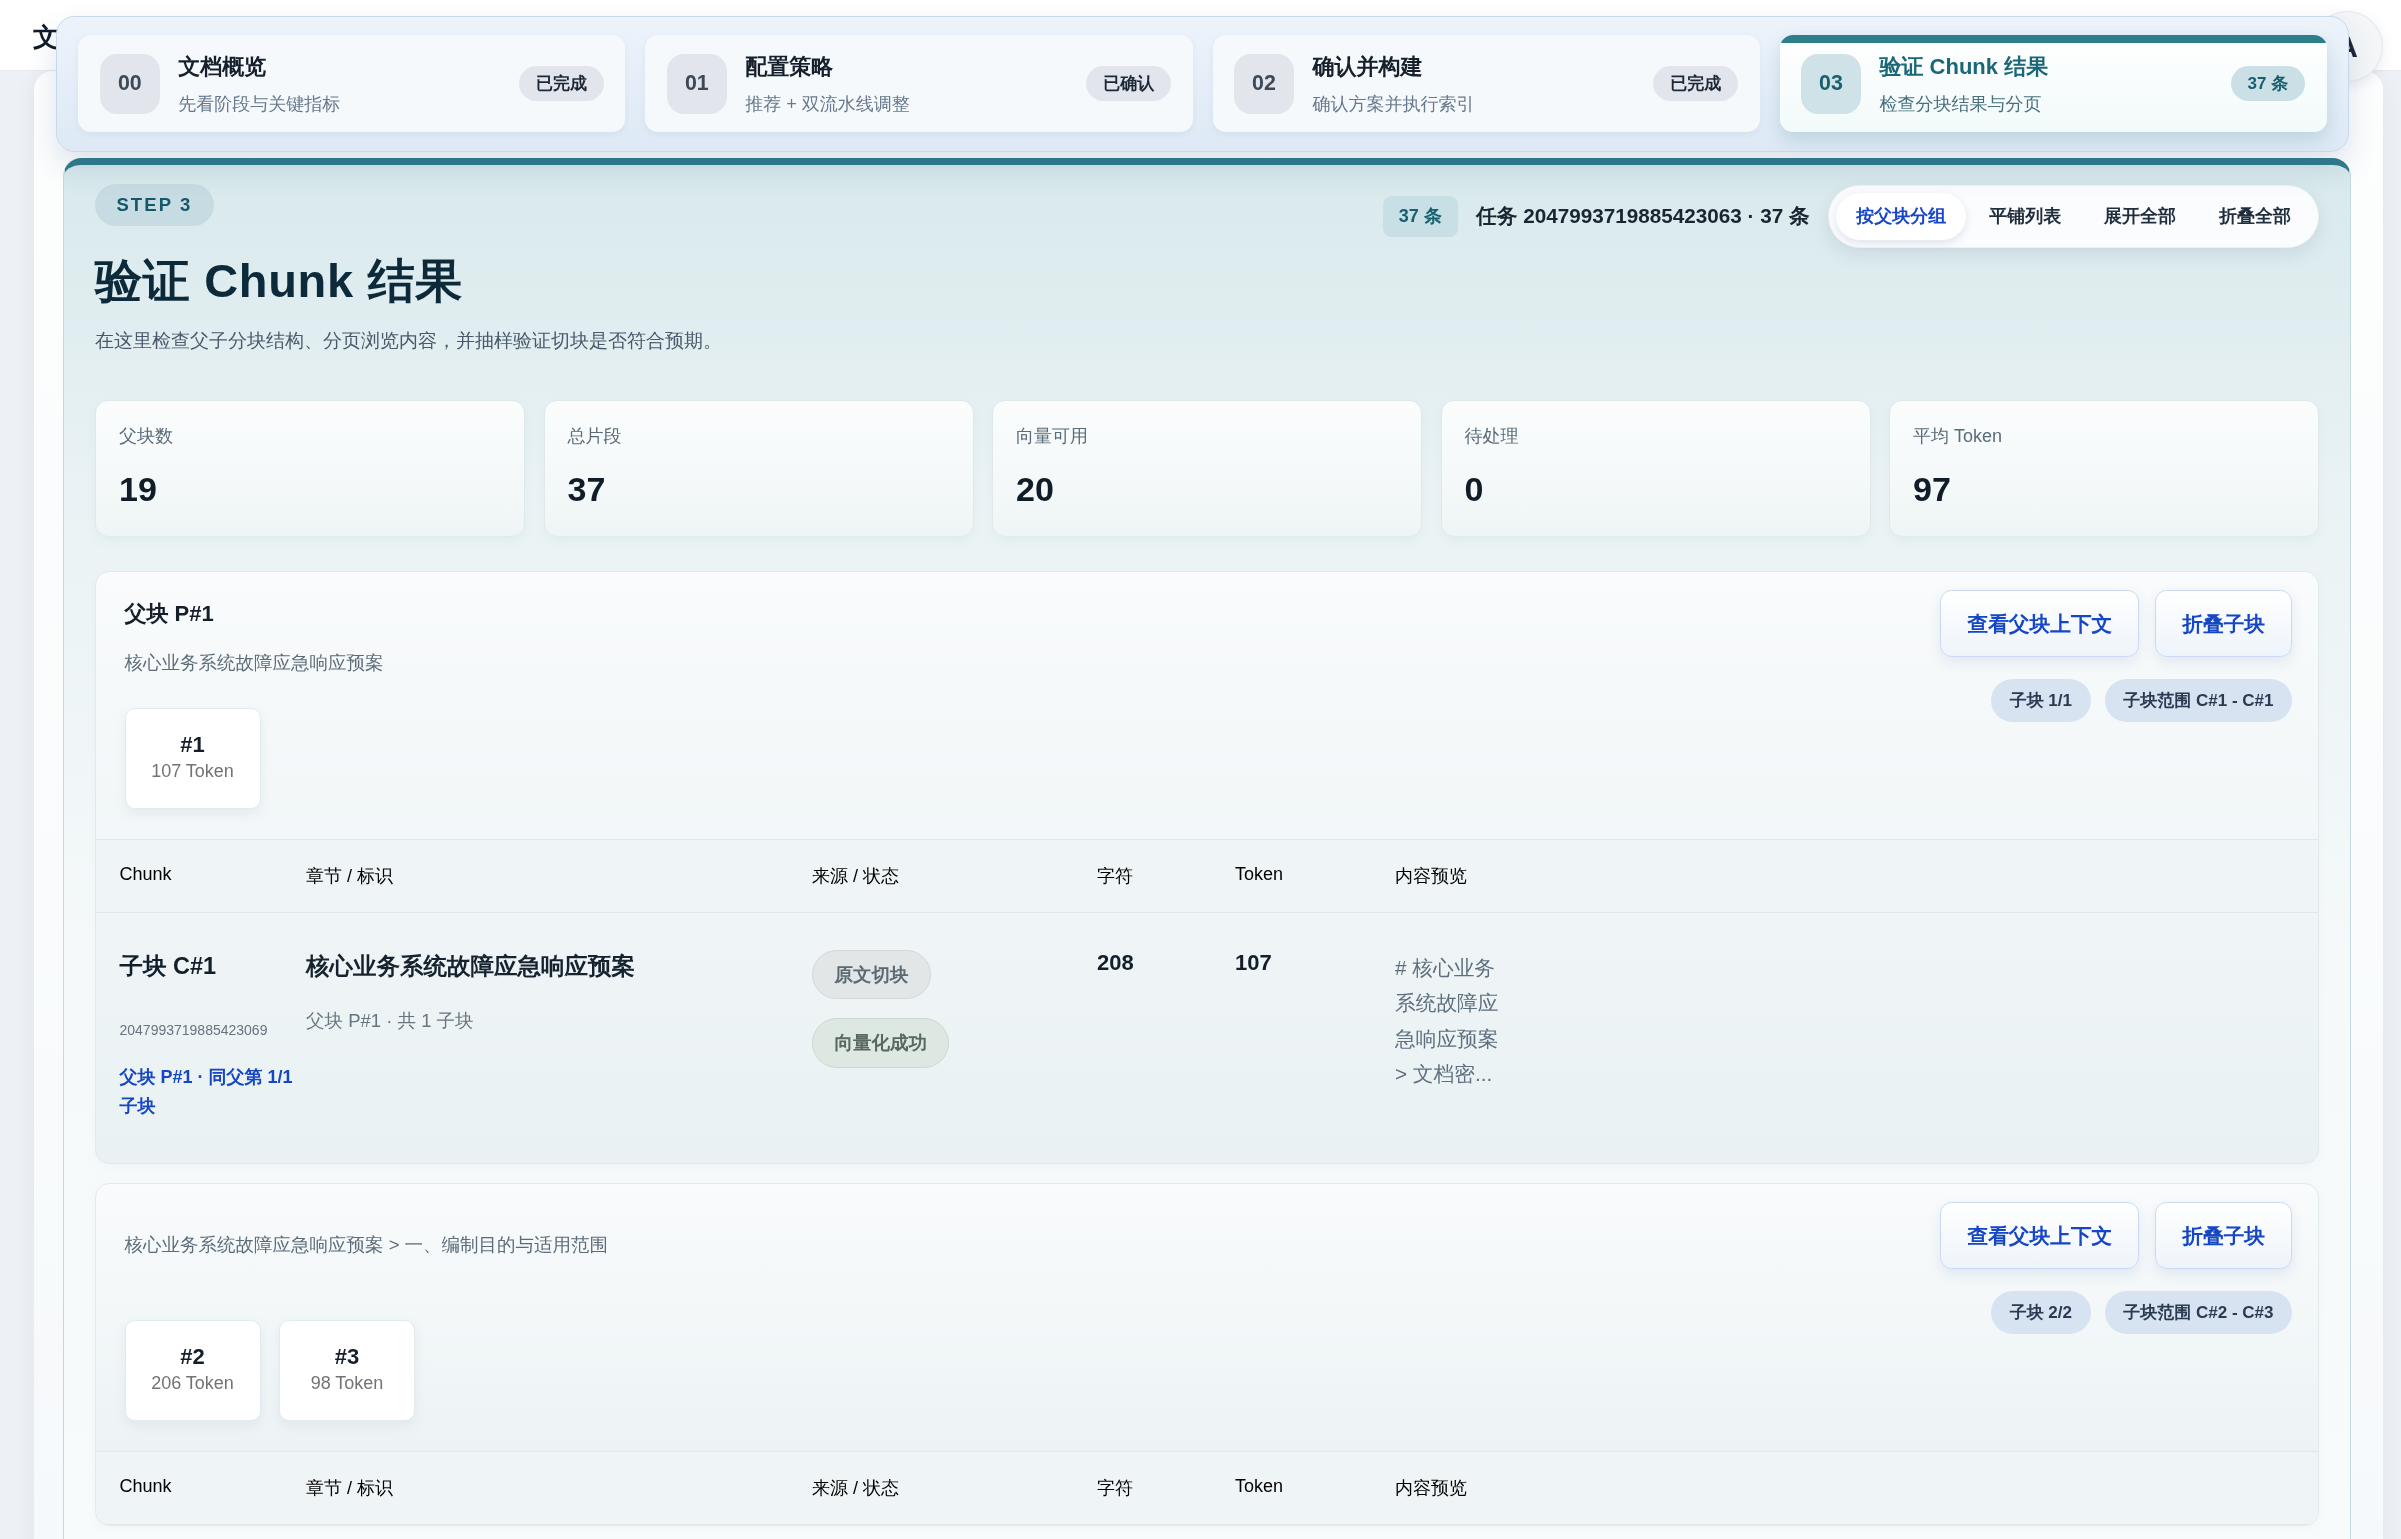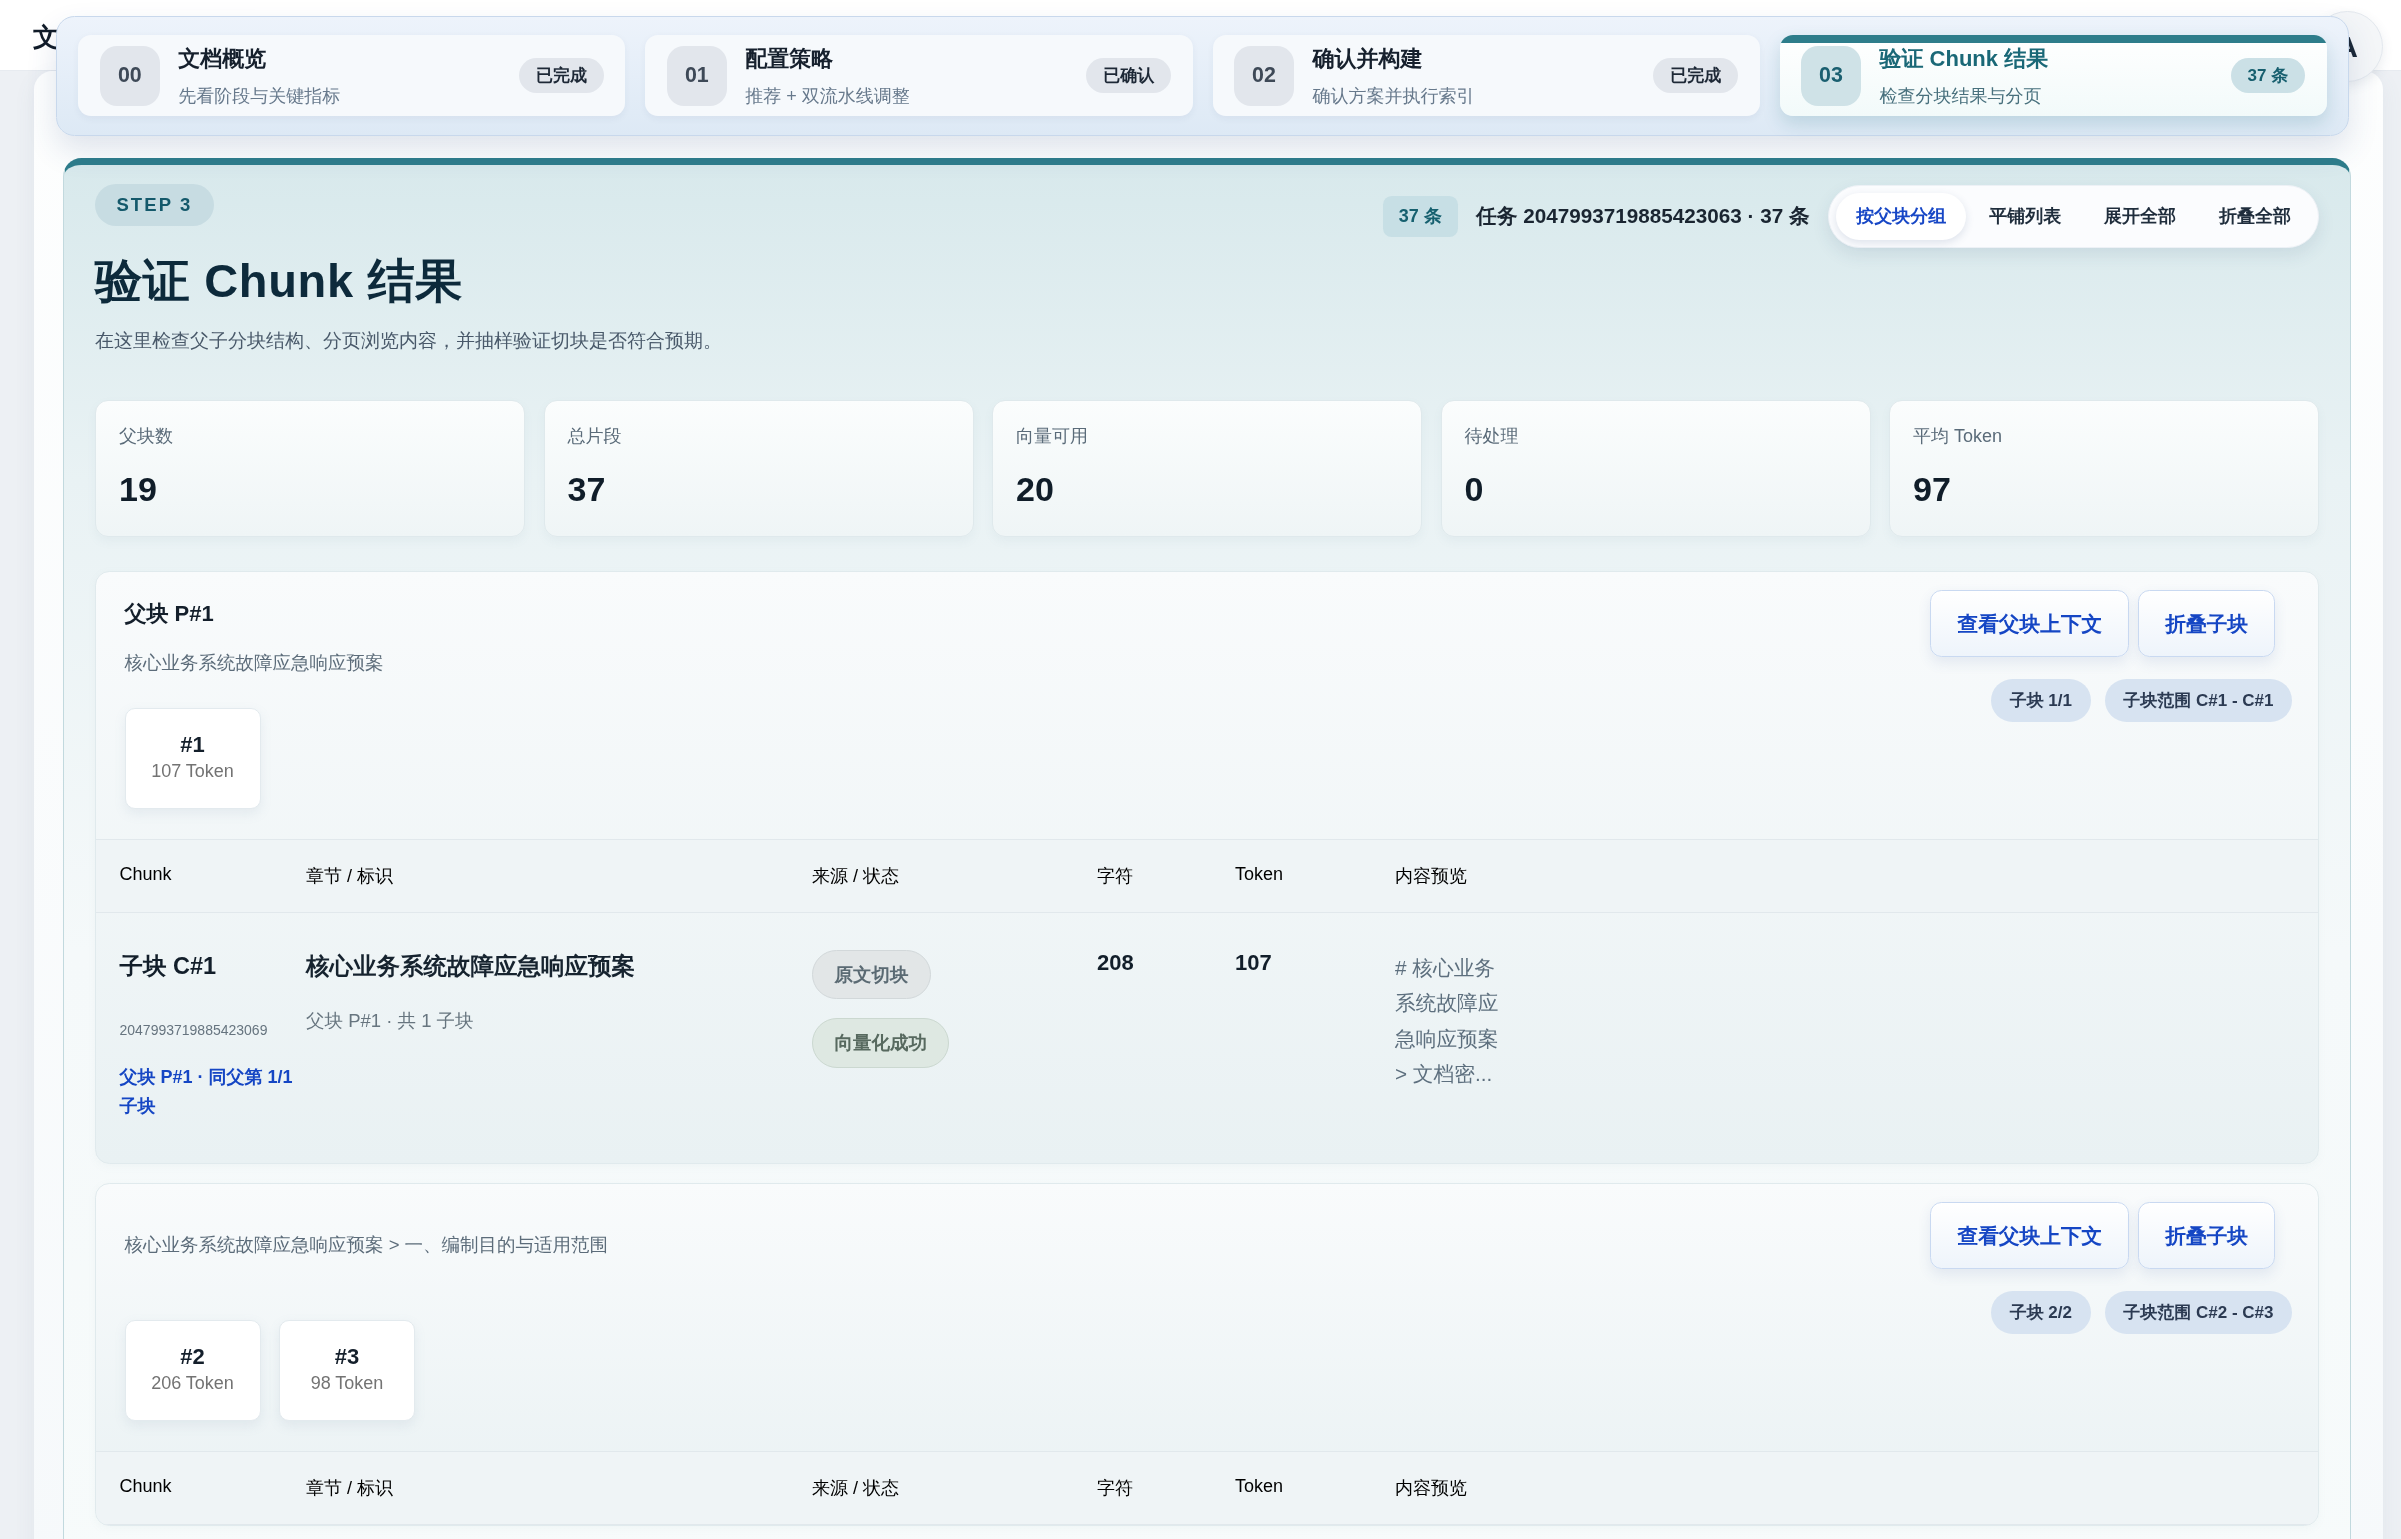--- a/index.html
+++ b/index.html
@@ -26,21 +26,21 @@
 
   
   .white-card {
     position:absolute; left:34px; top:71px; right:18px; bottom:-43px;
     background:linear-gradient(180deg,#fdfefe,#f6f9fb);
     border-radius:18.5px; box-shadow:0 7.1px 21.4px rgba(90,110,140,.08); z-index:2;
   }
 
   
   .stepper {
-    position:absolute; left:56px; top:15.7px; right:52px; height:120px; z-index:10;
+    position:absolute; left:56px; top:15.7px; right:52px; height:136px; z-index:10;
     background:linear-gradient(180deg,#edf3fb,#dde9f5);
     border:1.4px solid #c8d8ec; border-radius:18.5px;
     box-shadow:0 14.3px 31px rgba(40,70,130,.14);
     display:flex; gap:20px; padding:18.5px 21.4px;
   }
   .step-card {
     flex:1; position:relative; display:flex; align-items:center; gap:18.5px;
     background:#f6f9fc; border-radius:13px; padding:0 21.4px; overflow:hidden;
     box-shadow:0 2.9px 7.1px rgba(40,60,100,.05);
   }
@@ -115,21 +115,21 @@
 
   
   .parent-card {
     margin-top:34px; border:1.4px solid #e0eaed; border-radius:14.3px;
     background:linear-gradient(180deg,#f9fbfc 0%,#e9f1f3 100%);
     overflow:hidden; box-shadow:0 2.9px 8.6px rgba(120,150,160,.05);
   }
   .parent-head { position:relative; padding:27px 28.5px 18.5px; min-height:136px; }
   .parent-title { font-size:22px; font-weight:700; color:#141f2b; }
   .parent-sub { font-size:18.5px; color:#5c6c7a; margin-top:21.4px; }
-  .parent-actions { position:absolute; top:18.5px; right:43px; display:flex; gap:9px; }
+  .parent-actions { position:absolute; top:18.5px; right:26px; display:flex; gap:16px; }
   .action-btn {
     background:linear-gradient(180deg,#ffffff,#eef4fb);
     border:1.4px solid #c9d9f1; color:#1546c4;
     font-size:20.7px; font-weight:700; padding:18.5px 26px; border-radius:11.4px;
     box-shadow:0 5.7px 13px rgba(60,90,160,.10); cursor:pointer; white-space:nowrap;
     font-family:inherit;
   }
   .parent-badges { position:absolute; top:107px; right:26px; display:flex; gap:14.3px; }
   .parent-badge {
     background:#d7e3f1; color:#2b3a52; font-size:17px; font-weight:700;

